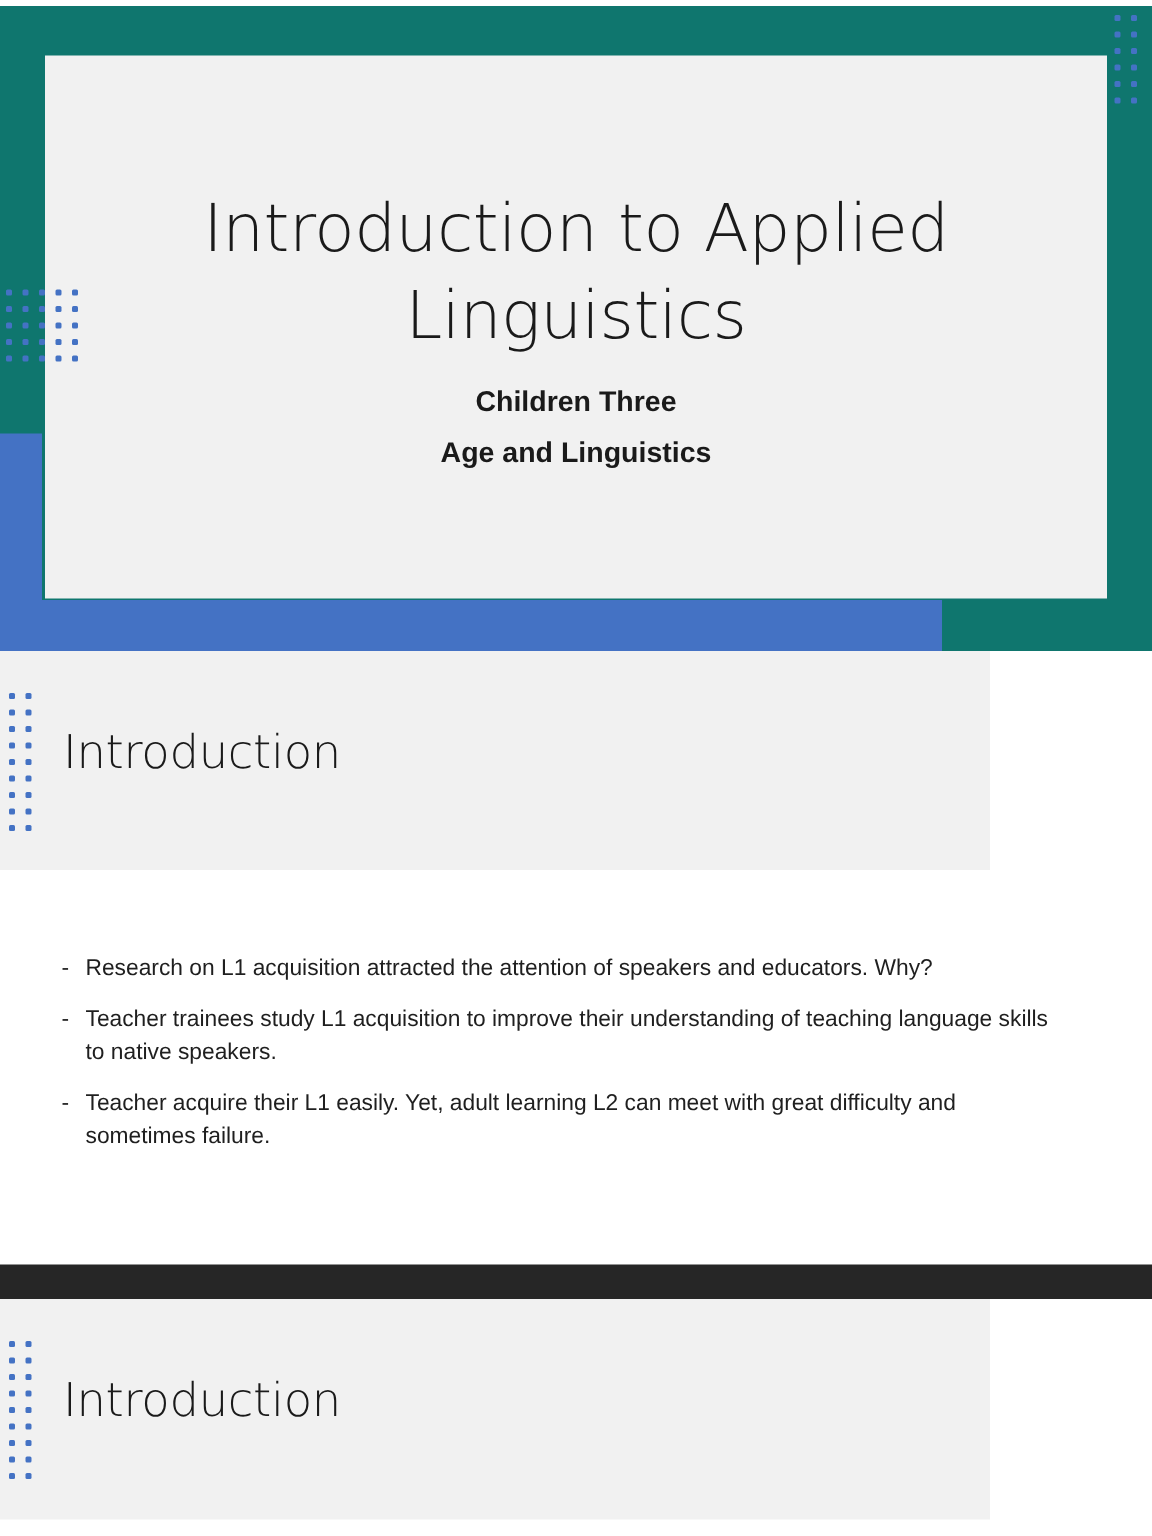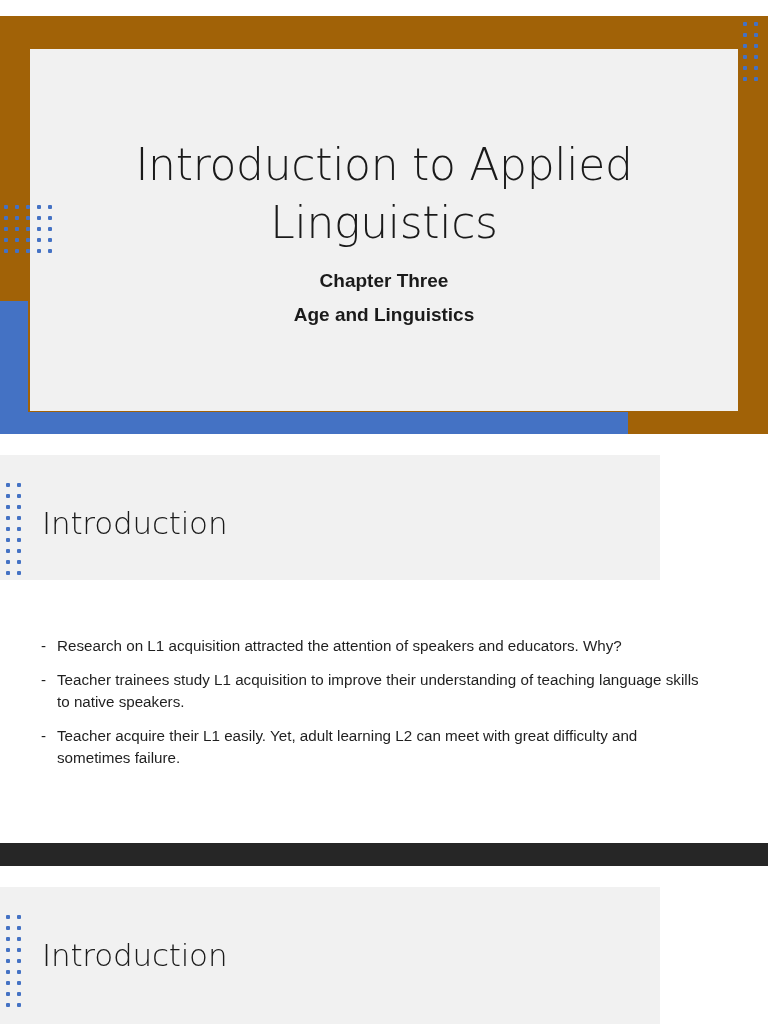--- a/index.html
+++ b/index.html
@@ -19,24 +19,24 @@
 
   .deck {
     position: absolute;
     inset: 0;
   }
 
   
   .slide-title {
     position: absolute;
     left: 0;
-    top: 16px;
+    top: 4px;
     width: 768px;
     height: 449px;
-    background: #a16207;
+    background: #0f766e;
     overflow: hidden;
   }
   .title-panel {
     position: absolute;
     left: 30px;
     top: 33px;
     width: 708px;
     height: 362px;
     background: #f1f1f1;
   }
@@ -138,21 +138,20 @@
     background: #ffffff;
     overflow: hidden;
   }
   .section-header {
     position: absolute;
     left: 0;
     top: 0;
     width: 660px;
     height: 146px;
     background: #f1f1f1;
-    margin-top: 21px;
   }
   .section-heading {
     position: absolute;
     left: 42px;
     top: 48px;
     font-family: "DejaVu Sans", sans-serif;
     font-weight: 300;
     font-size: 31px;
     line-height: 40px;
     color: #1a1a1a;
@@ -266,21 +265,21 @@
       <span class="dot"></span>
       <span class="dot"></span>
       <span class="dot"></span>
       <span class="dot"></span>
       <span class="dot"></span>
       <span class="dot"></span>
     </div>
 
     <div class="title-text-block">
       <h1 class="deck-title">Introduction to Applied Linguistics</h1>
-      <p class="deck-subtitle">Chapter Three</p>
+      <p class="deck-subtitle">Children Three</p>
       <p class="deck-subtitle second">Age and Linguistics</p>
     </div>
   </section>
 
   <section class="slide-two">
 
     <div class="section-header">
       <div class="dotgrid dots-header" style="top:26px;">
         <span class="dot"></span>
         <span class="dot"></span>

